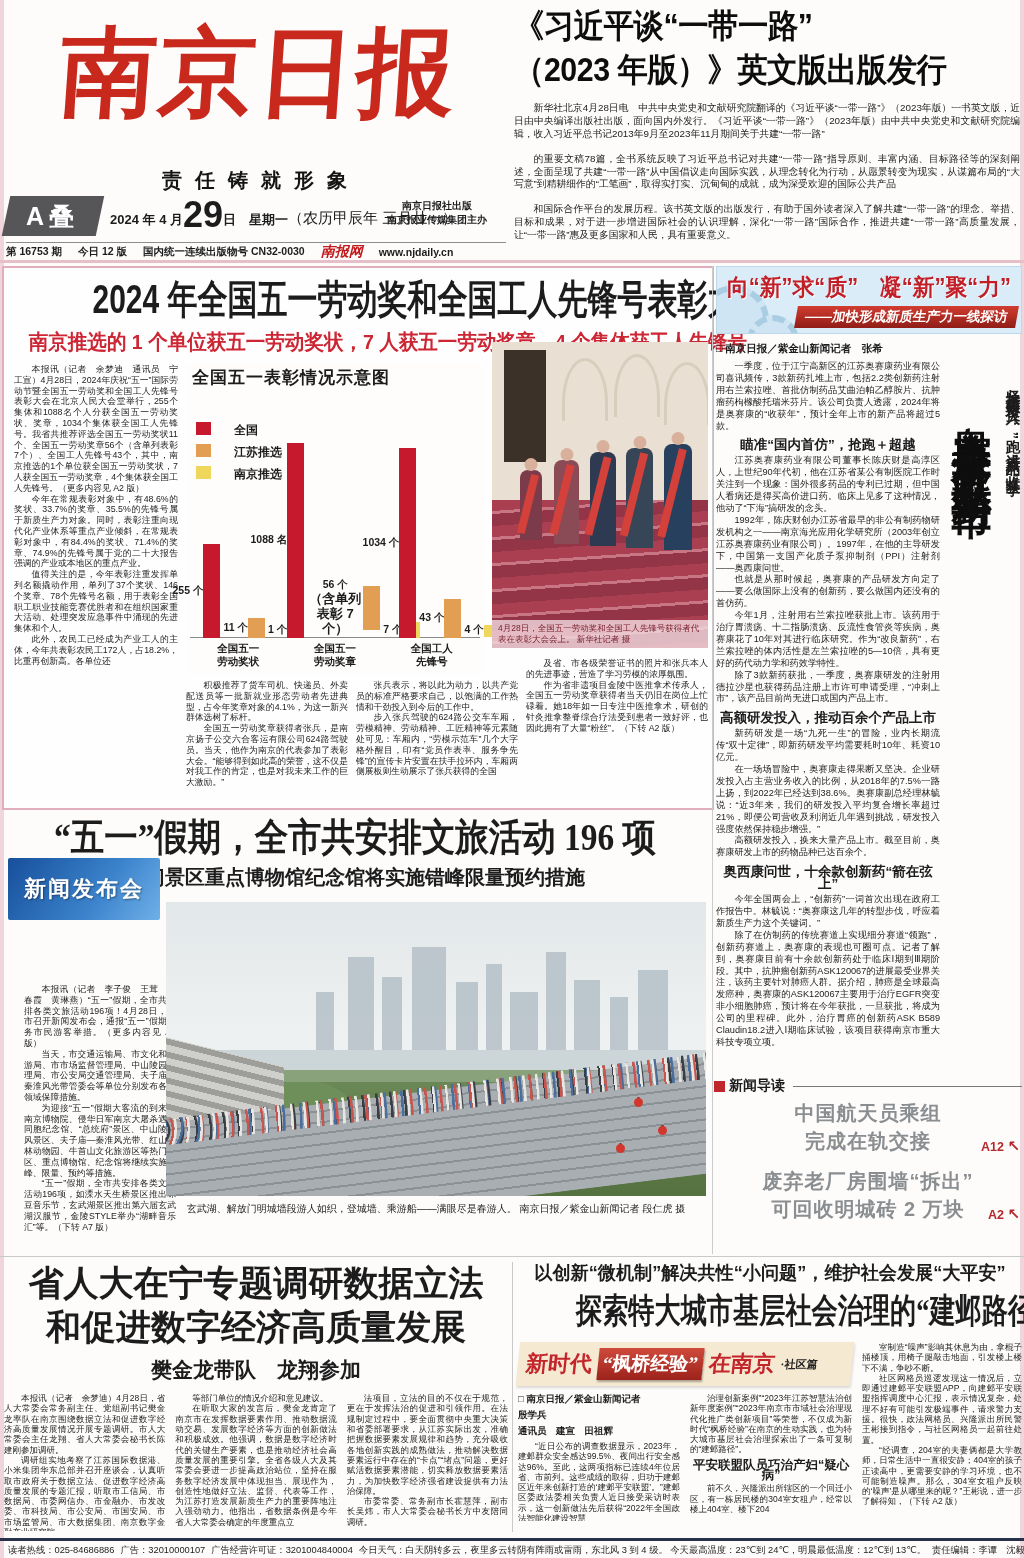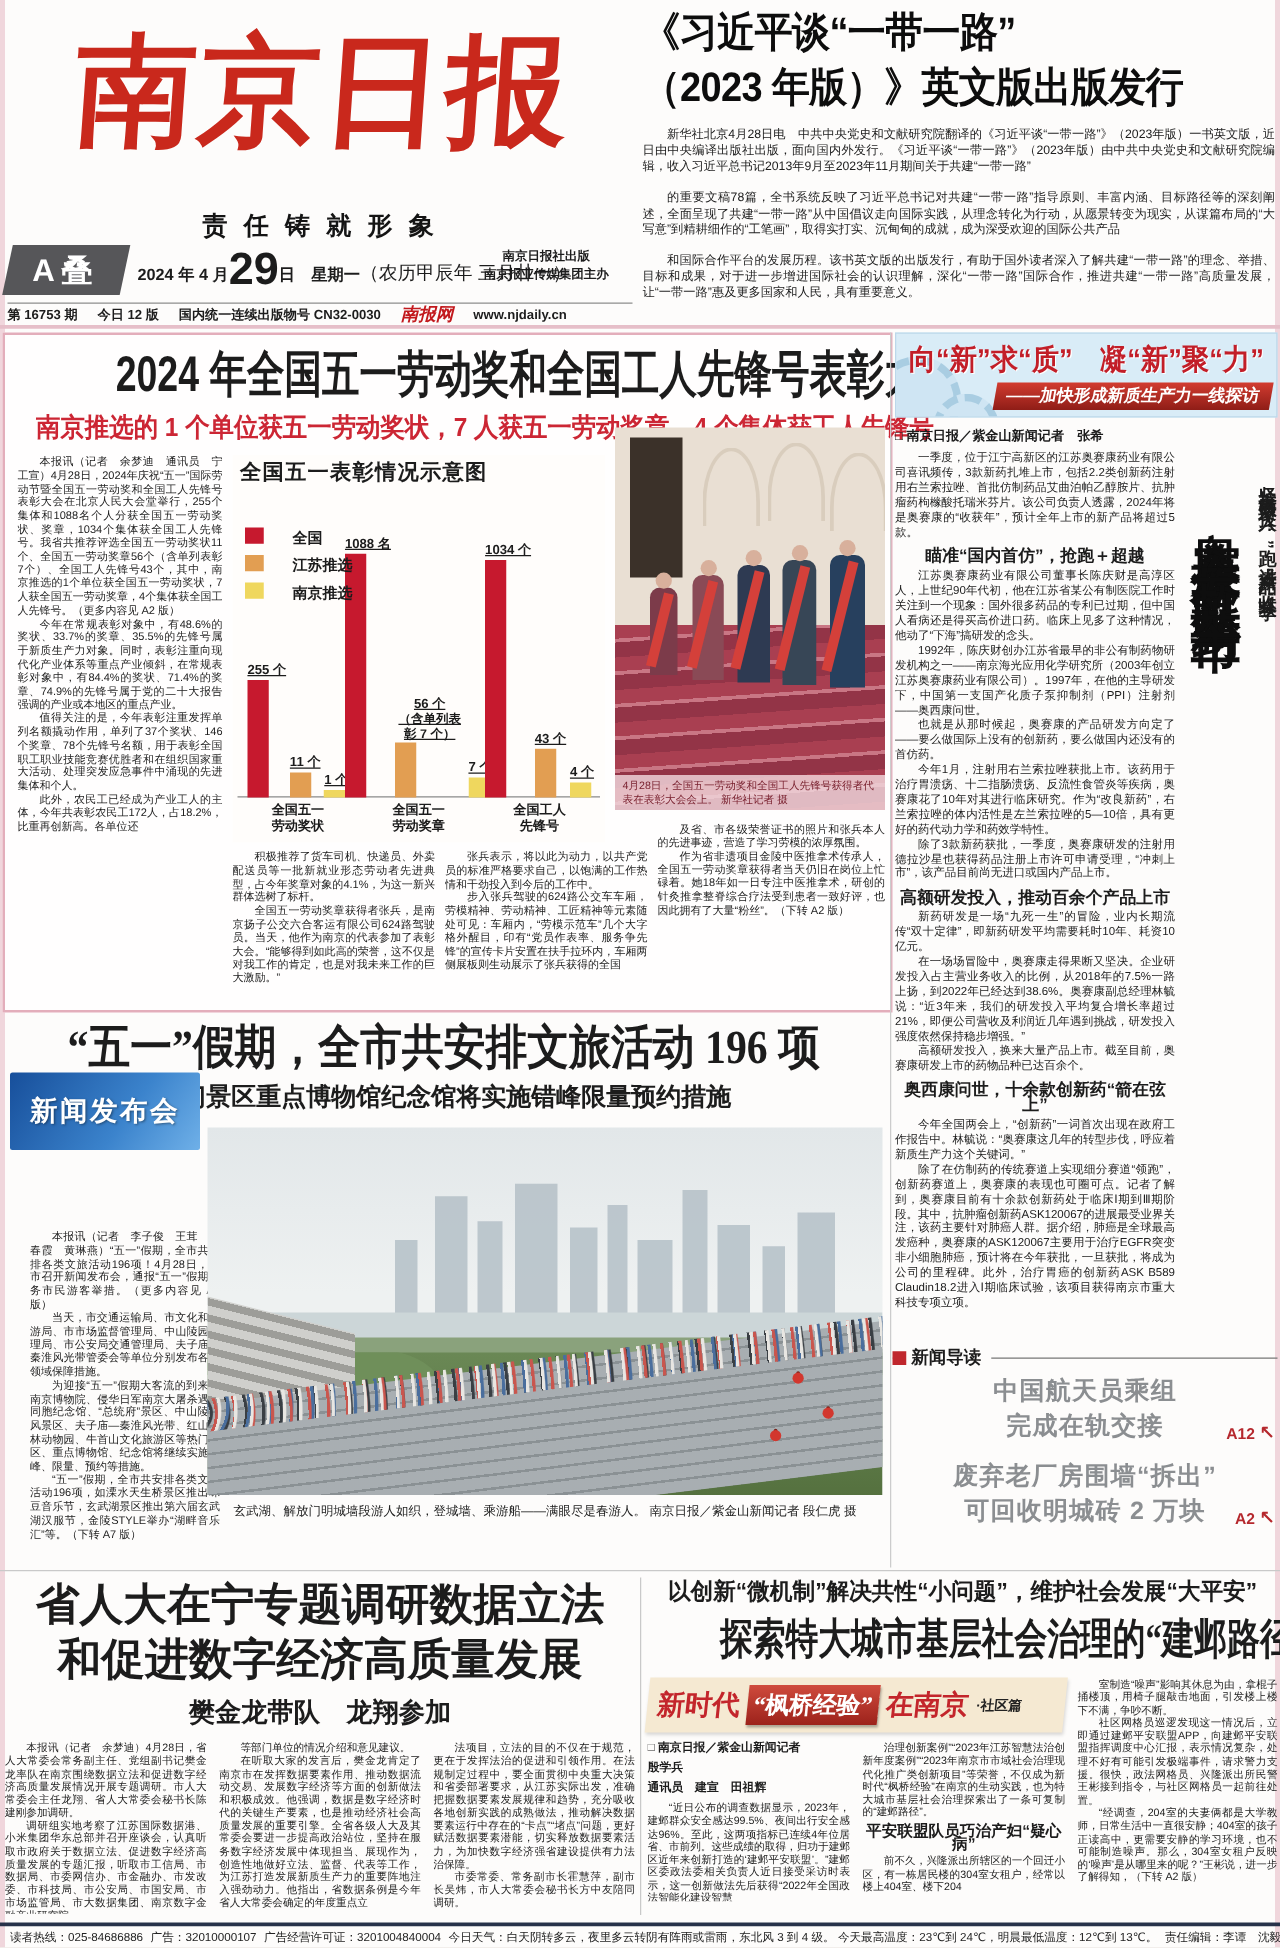--- a/index.html
+++ b/index.html
@@ -48,23 +48,23 @@
   
   .chart{left:182px;top:96px;width:298px;height:310px;background:#fffdfb;}
   .chart-title{position:absolute;left:6px;top:2px;font-size:17px;font-weight:900;letter-spacing:1px;}
   #chart-legend{position:absolute;left:10px;top:58px;z-index:3;}
   .lg-item{display:flex;align-items:flex-start;gap:23px;margin-bottom:5px;}
   .lg-sw{width:15px;height:13px;}
   .lg-tx{font-size:12px;font-weight:900;}
   #chart-bars{position:absolute;left:0;top:28px;right:0;bottom:0;display:flex;justify-content:space-around;padding:0 4px;}
   .cgroup{display:flex;flex-direction:column;width:94px;}
   .cbars{flex:1;display:flex;align-items:flex-end;justify-content:center;gap:3px;}
-  .cbarwrap{display:flex;flex-direction:column;justify-content:flex-end;text-decoration:underline;}
+  .cbarwrap{display:flex;flex-direction:row;align-items:center;justify-content:flex-end;}
   .cval{font-size:10.5px;font-weight:900;white-space:nowrap;margin-bottom:1px;text-align:center;}
-  .csub{font-size:10px;font-weight:700;width:56px;line-height:1.15;white-space:normal;text-align:center;}
+  .csub{font-size:13px;font-weight:700;width:56px;line-height:1.15;white-space:normal;text-align:center;}
   .cbar{width:17px;}
   .caxis{position:absolute;left:4px;right:4px;bottom:36px;border-top:1px solid #8a8a8a;}
   .ccat{height:32px;display:flex;flex-direction:column;align-items:center;justify-content:flex-start;
         font-size:10.5px;font-weight:900;line-height:13px;padding-top:4px;}
   
   .photo1{left:488px;top:74px;width:216px;height:306px;background:#e9dfd3;overflow:hidden;}
   .p1-door{position:absolute;background:#3b3129;}
   .p1-arch{position:absolute;width:40px;height:60px;border:3px solid #d9cdbd;border-bottom:none;
            border-radius:50% 50% 0 0/70% 70% 0 0;}
   .p1-seats{position:absolute;left:0;right:0;top:158px;bottom:0;

